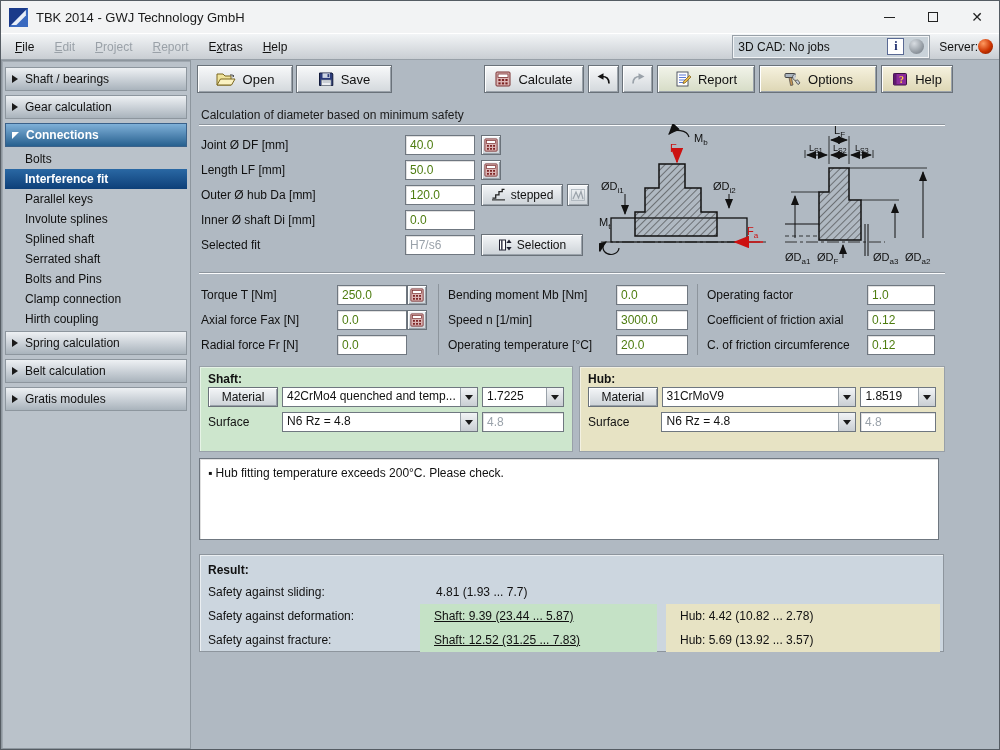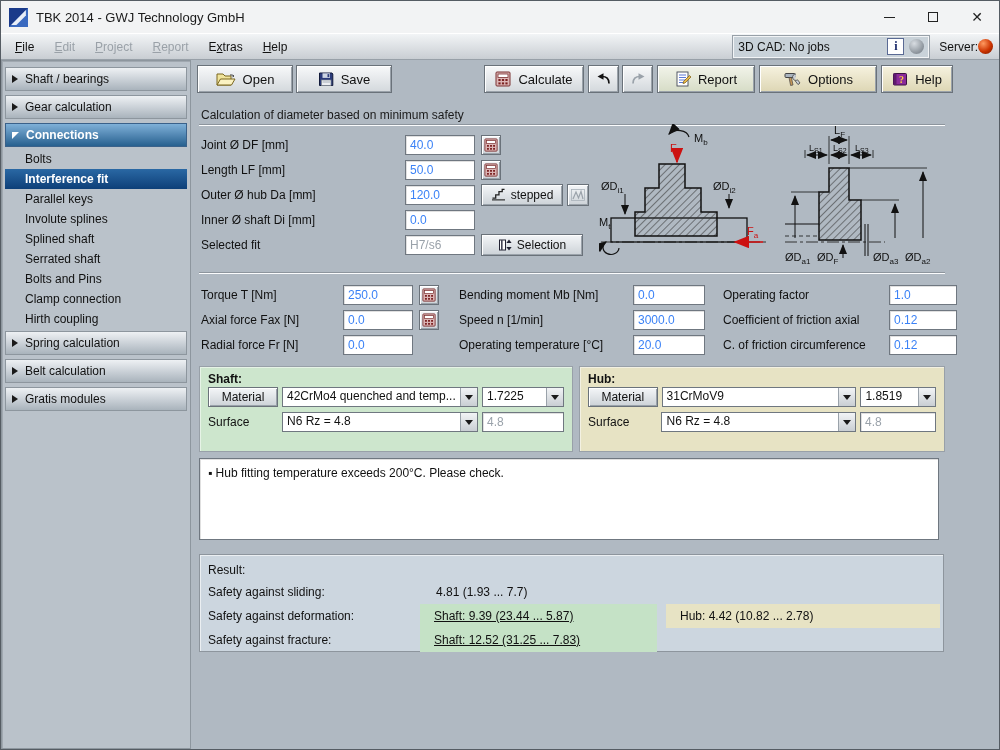--- a/index.html
+++ b/index.html
@@ -63,21 +63,21 @@
   .tb-btn.disabled { color:#9aa2aa; }
 
   
   .sec-title { position:absolute; top:48px; left:6px; font-size:12px; color:#1a1a1a; }
   .hr { position:absolute; height:2px; border-top:1px solid #8d959d; border-bottom:1px solid #fbfcfd; }
   .hr1 { top:64px; left:4px; width:746px; }
   .hr2 { top:212px; left:4px; width:746px; }
 
   
   .field { height:20px; background:#fff; border:1px solid #6f7780; box-shadow:inset 1px 1px 0 rgba(0,0,0,.12);
-           padding:0 4px; font-family:"Liberation Sans",sans-serif; font-size:12px; color:#3b82f6; }
+           padding:0 4px; font-family:"Liberation Sans",sans-serif; font-size:12px; color:#4d7c0f; }
   .field.gray { color:#9aa2aa; }
   .pushbtn { background:linear-gradient(#f4f6f8,#ccd2d7); border:1px solid #6a727a;
              box-shadow:inset 1px 1px 0 #fff, inset -1px -1px 0 #9aa2aa;
              display:flex; align-items:center; justify-content:center; gap:5px; font-size:12px; color:#111; }
   .pushbtn.disabled { color:#a8b0b8; }
   .combo { display:flex; height:20px; background:#fff; border:1px solid #6f7780; align-items:stretch; }
   .combo .val { flex:1; padding:1px 4px; white-space:nowrap; overflow:hidden; font-size:12px; }
   .combo .dd { width:17px; background:linear-gradient(#f2f4f6,#c9ced3); border-left:1px solid #9aa2aa;
                display:flex; align-items:center; justify-content:center; }
   .dd-arrow { width:0; height:0; border-left:4px solid transparent; border-right:4px solid transparent; border-top:5px solid #1a1a1a; }
@@ -89,21 +89,21 @@
   .mini-btn { width:20px; height:20px; }
   .stepped-btn { width:82px; height:22px; }
   .graph-btn { width:22px; height:22px; }
   .selection-btn { width:102px; height:22px; }
 
   
   .diagrams { position:absolute; top:64px; left:404px; width:346px; height:146px; display:flex; }
 
   
   .loads { position:absolute; top:222px; left:6px; width:744px; display:flex; }
-  .lcol { display:grid; grid-auto-rows:25px; align-items:center; column-gap:6px; }
+  .lcol { display:grid; grid-auto-rows:25px; align-items:center; }
   .lcol1 { grid-template-columns:136px 70px 22px; }
   .lcol2 { grid-template-columns:168px 72px; }
   .lcol3 { grid-template-columns:160px 68px; }
   .vdiv { width:1px; background:#8d959d; margin:2px 9px; }
 
   
   .panels { position:absolute; top:306px; left:4px; width:746px; display:flex; gap:6px; }
   .panel { border:1px solid #98a0a8; box-shadow:inset 1px 1px 0 rgba(255,255,255,.5); padding:5px 8px; height:86px; }
   .panel-shaft { width:374px; background:#cde6cd; }
   .panel-hub { width:366px; background:#e7e3c4; }
@@ -112,21 +112,21 @@
   .mat-btn { width:70px; height:20px; }
   .surf-label { width:70px; }
 
   
   .warnbox { position:absolute; top:398px; left:4px; width:740px; height:82px; background:#fff;
              border:1px solid #6f7780; box-shadow:inset 1px 1px 0 rgba(0,0,0,.12); padding:7px 8px; }
 
   
   .result { position:absolute; top:494px; left:4px; width:745px; height:98px; background:#ccd6df;
             border:1px solid #8d959d; box-shadow:inset 1px 1px 0 rgba(255,255,255,.6); padding:5px 8px; }
-  .result-title { font-weight:normal; height:20px; display:flex; align-items:center; }
+  .result-title { font-weight:bold; height:20px; display:flex; align-items:center; }
   .res-row { display:grid; grid-template-columns:212px 246px 274px; height:24px; align-items:center; }
   .res-cell { height:24px; display:flex; align-items:center; padding-left:14px; }
   .cell-green { background:#c5e2c6; margin-right:9px;text-decoration:underline; }
   .cell-beige { background:#e7e3c4; }
   .sliding-val { padding-left:16px; }
 
   
   .dlab { font-size:11px; fill:#111; font-family:"Liberation Sans",sans-serif; }
   .dlab.red { fill:#cc1111; }
   .dsm { font-size:9px; fill:#111; font-family:"Liberation Sans",sans-serif; }
@@ -584,18 +584,19 @@
           <span></span>
         </div>
         <div class="res-row">
           <span>Safety against deformation:</span>
           <span class="res-cell cell-green">Shaft: 9.39 (23.44 ... 5.87)</span>
           <span class="res-cell cell-beige">Hub: 4.42 (10.82 ... 2.78)</span>
         </div>
         <div class="res-row">
           <span>Safety against fracture:</span>
           <span class="res-cell cell-green">Shaft: 12.52 (31.25 ... 7.83)</span>
+          <span class="res-cell cell-beige">Hub: 5.69 (13.92 ... 3.57)</span>
         </div>
       </div>
 
     </div>
   </div>
 </div>
 
 </body></html>

